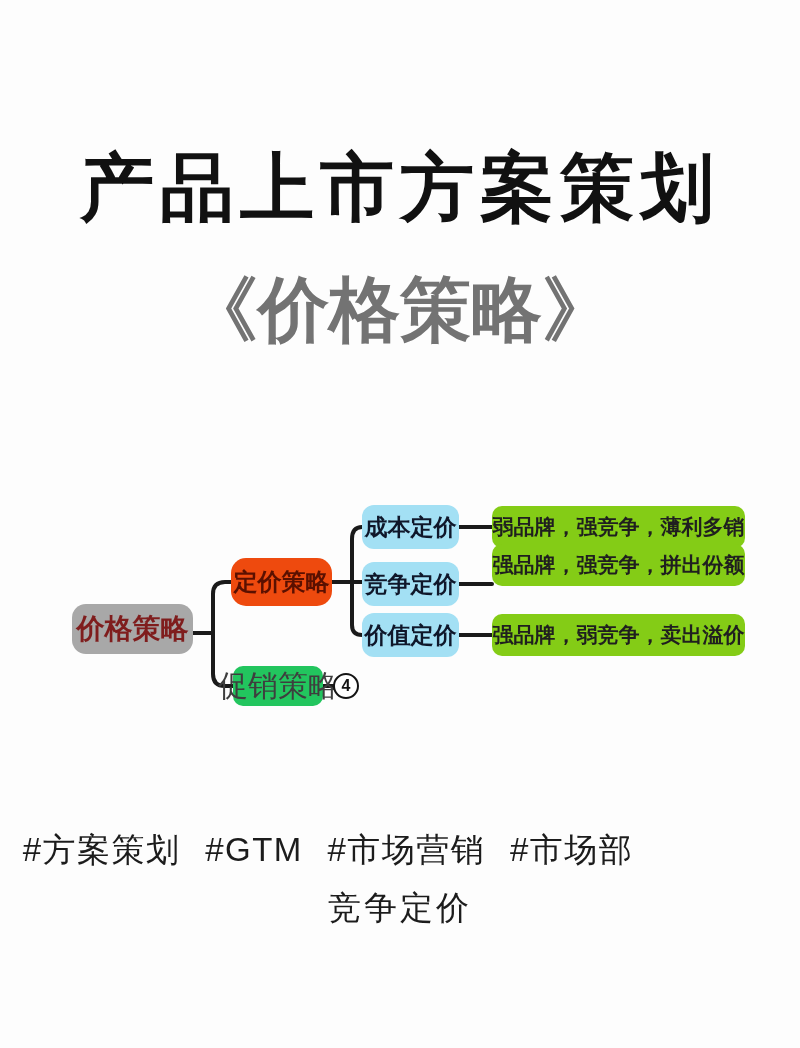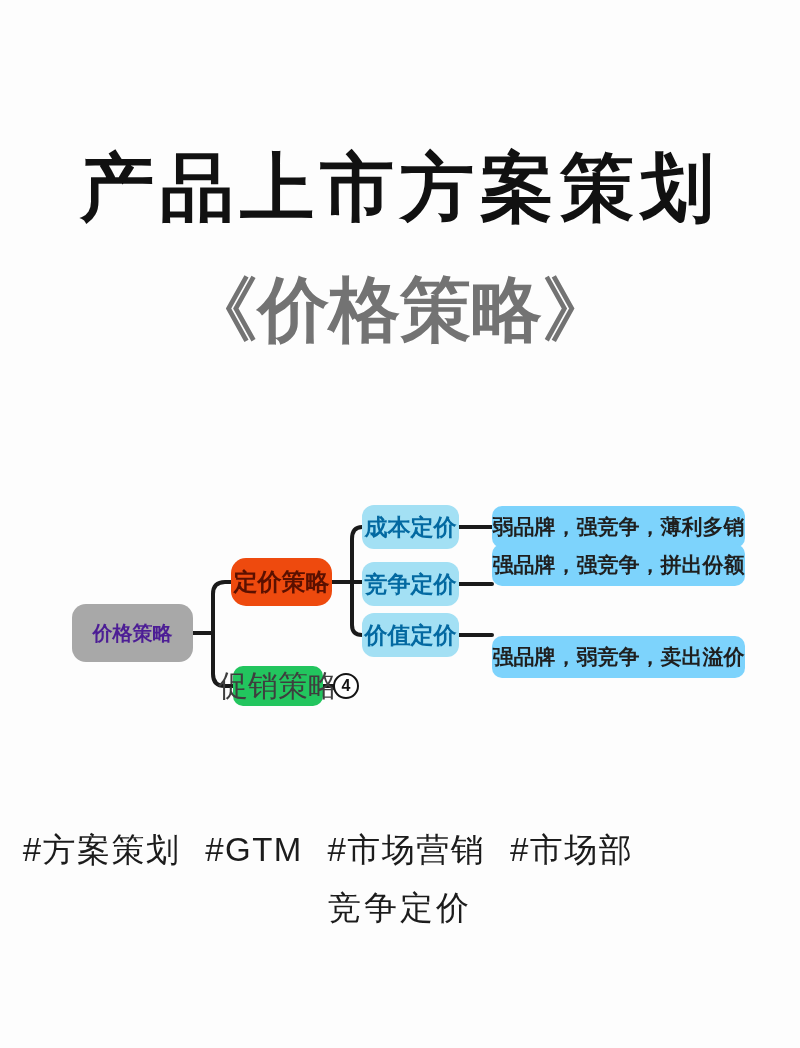--- a/index.html
+++ b/index.html
@@ -50,58 +50,58 @@
   svg.connectors { position: absolute; left: 0; top: 0; }
   .node {
     position: absolute;
     display: flex;
     align-items: center;
     justify-content: center;
     white-space: nowrap;
     box-sizing: border-box;
   }
   .node-root {
-    left: 72px; top: 604px; width: 121px; height: 58px;
+    left: 72px; top: 604px; width: 121px; height: 50px;
     background: #a8a8a8;
     border-radius: 14px;
-    color: #4c1d95;
-    font-size: 20px;
+    color: #7f1d1d;
+    font-size: 28px;
     font-weight: 800;
   }
   .node-pricing {
     left: 231px; top: 558px; width: 101px; height: 48px;
     background: #ee4a0e;
     border-radius: 15px;
     color: #5a1000;
     font-size: 24px;
     font-weight: 800;
   }
   .node-child {
     left: 362px; width: 97px; height: 44px;
     background: #a3e0f4;
     border-radius: 12px;
-    color: #0369a1;
+    color: #0f172a;
     font-size: 23px;
     font-weight: 800;
   }
   .node-child.row1 { top: 505px; }
   .node-child.row2 { top: 562px; }
   .node-child.row3 { top: 613px; }
   .node-desc {
     left: 492px; width: 253px; height: 42px;
-    background: #7dd3fc;
+    background: #84cc16;
     border-radius: 10px;
     color: #1f1f1f;
     font-size: 21px;
     font-weight: 800;
     letter-spacing: 0px;
   }
   .node-desc.row1 { top: 506px; }
   .node-desc.row2 { top: 544px; }
-  .node-desc.row3 { top: 636px; }
+  .node-desc.row3 { top: 614px; }
   .node-promo {
     left: 233px; top: 666px; width: 90px; height: 40px;
     background: #22c55e;
     border-radius: 10px;
     color: #3e3e3e;
     font-size: 30px;
     font-weight: 500;
   }
   .collapse-badge {
     position: absolute;

